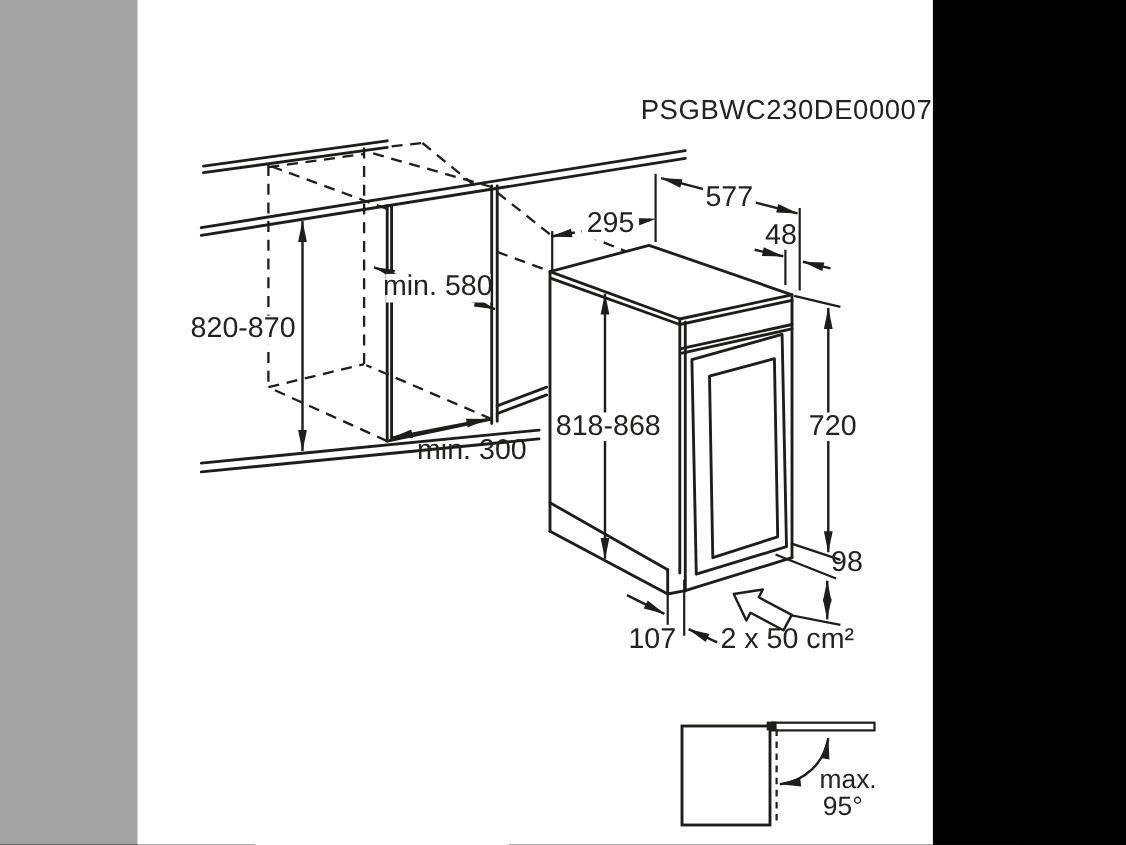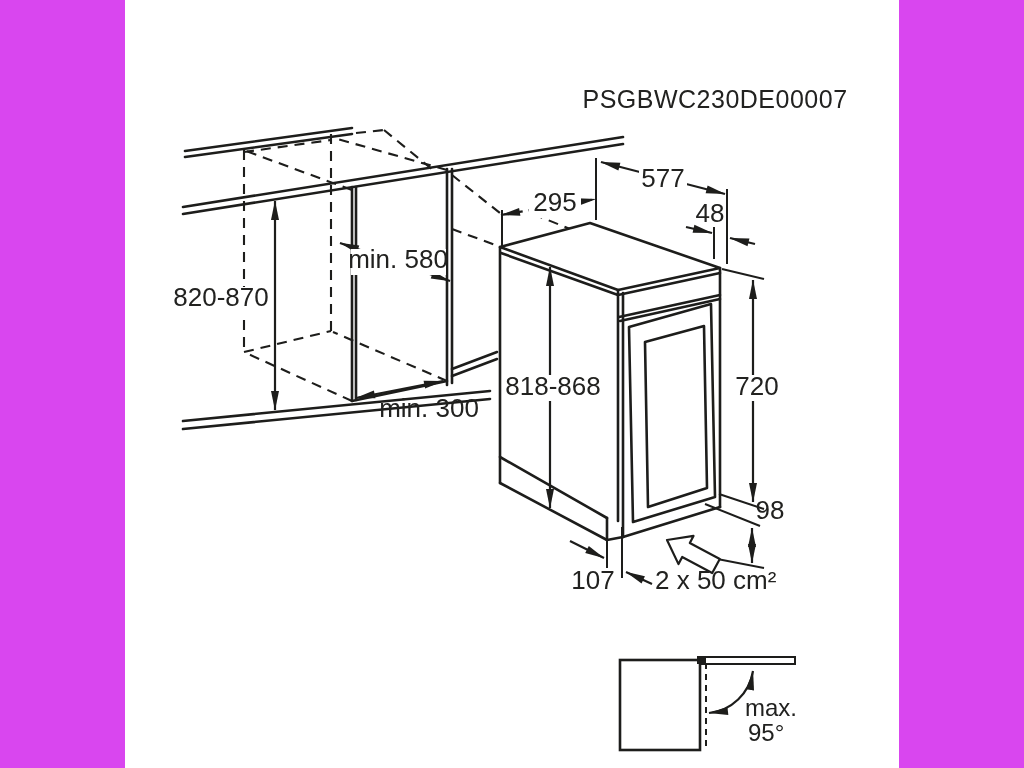--- a/index.html
+++ b/index.html
@@ -1,16 +1,16 @@
 <!DOCTYPE html>
 <html><head>
 <meta charset="utf-8">
 <style>
   html,body{margin:0;padding:0;background:#000;}
-  .stage{position:relative;width:1024px;height:768px;background:#d946ef;overflow:hidden;
+  .stage{position:relative;width:848px;height:768px;background:#a3a3a3;overflow:hidden;
          font-family:"Liberation Sans", sans-serif;}
   .stage svg{position:absolute;left:0;top:0;display:block;}
   text{fill:#222220;}
   .dim{font-size:26px;}
   .ttl{font-size:25px;letter-spacing:.5px;}
   .ins{font-size:24px;}
 </style>
 </head>
 <body>
 

